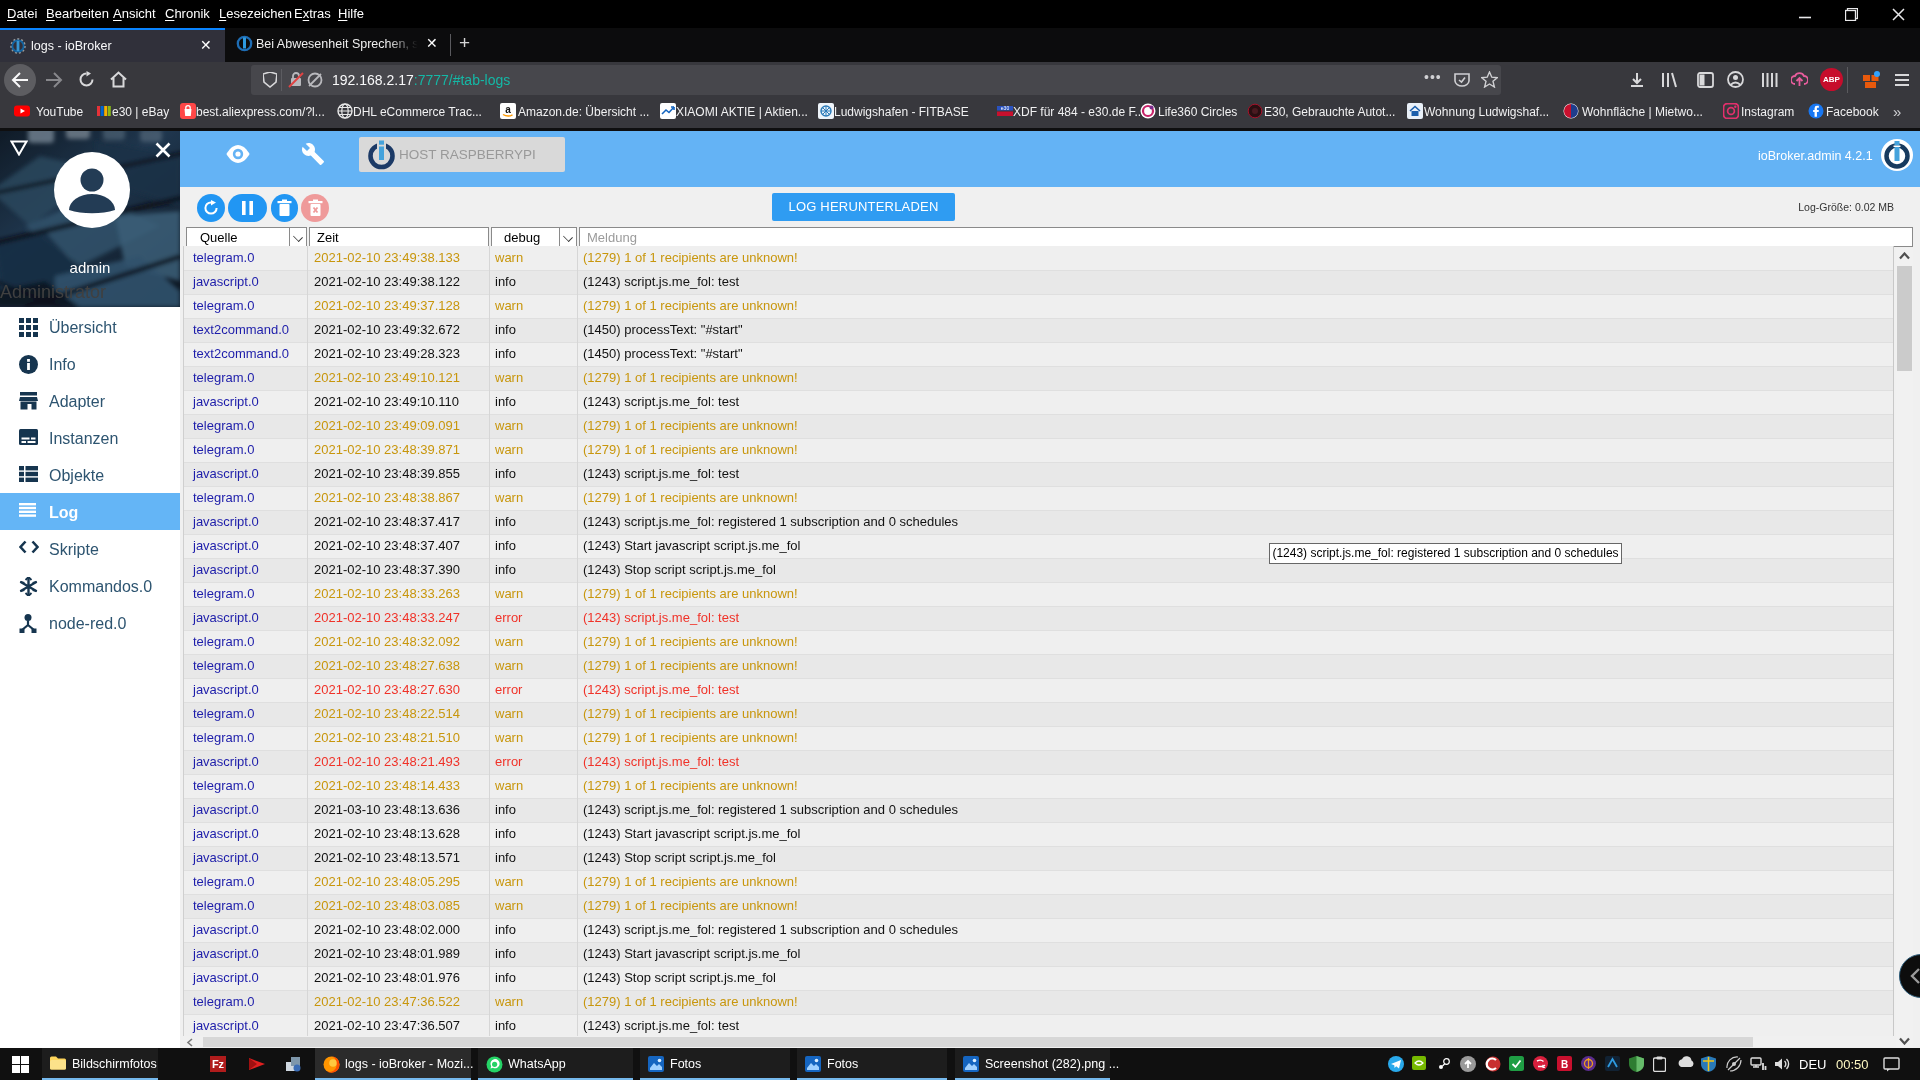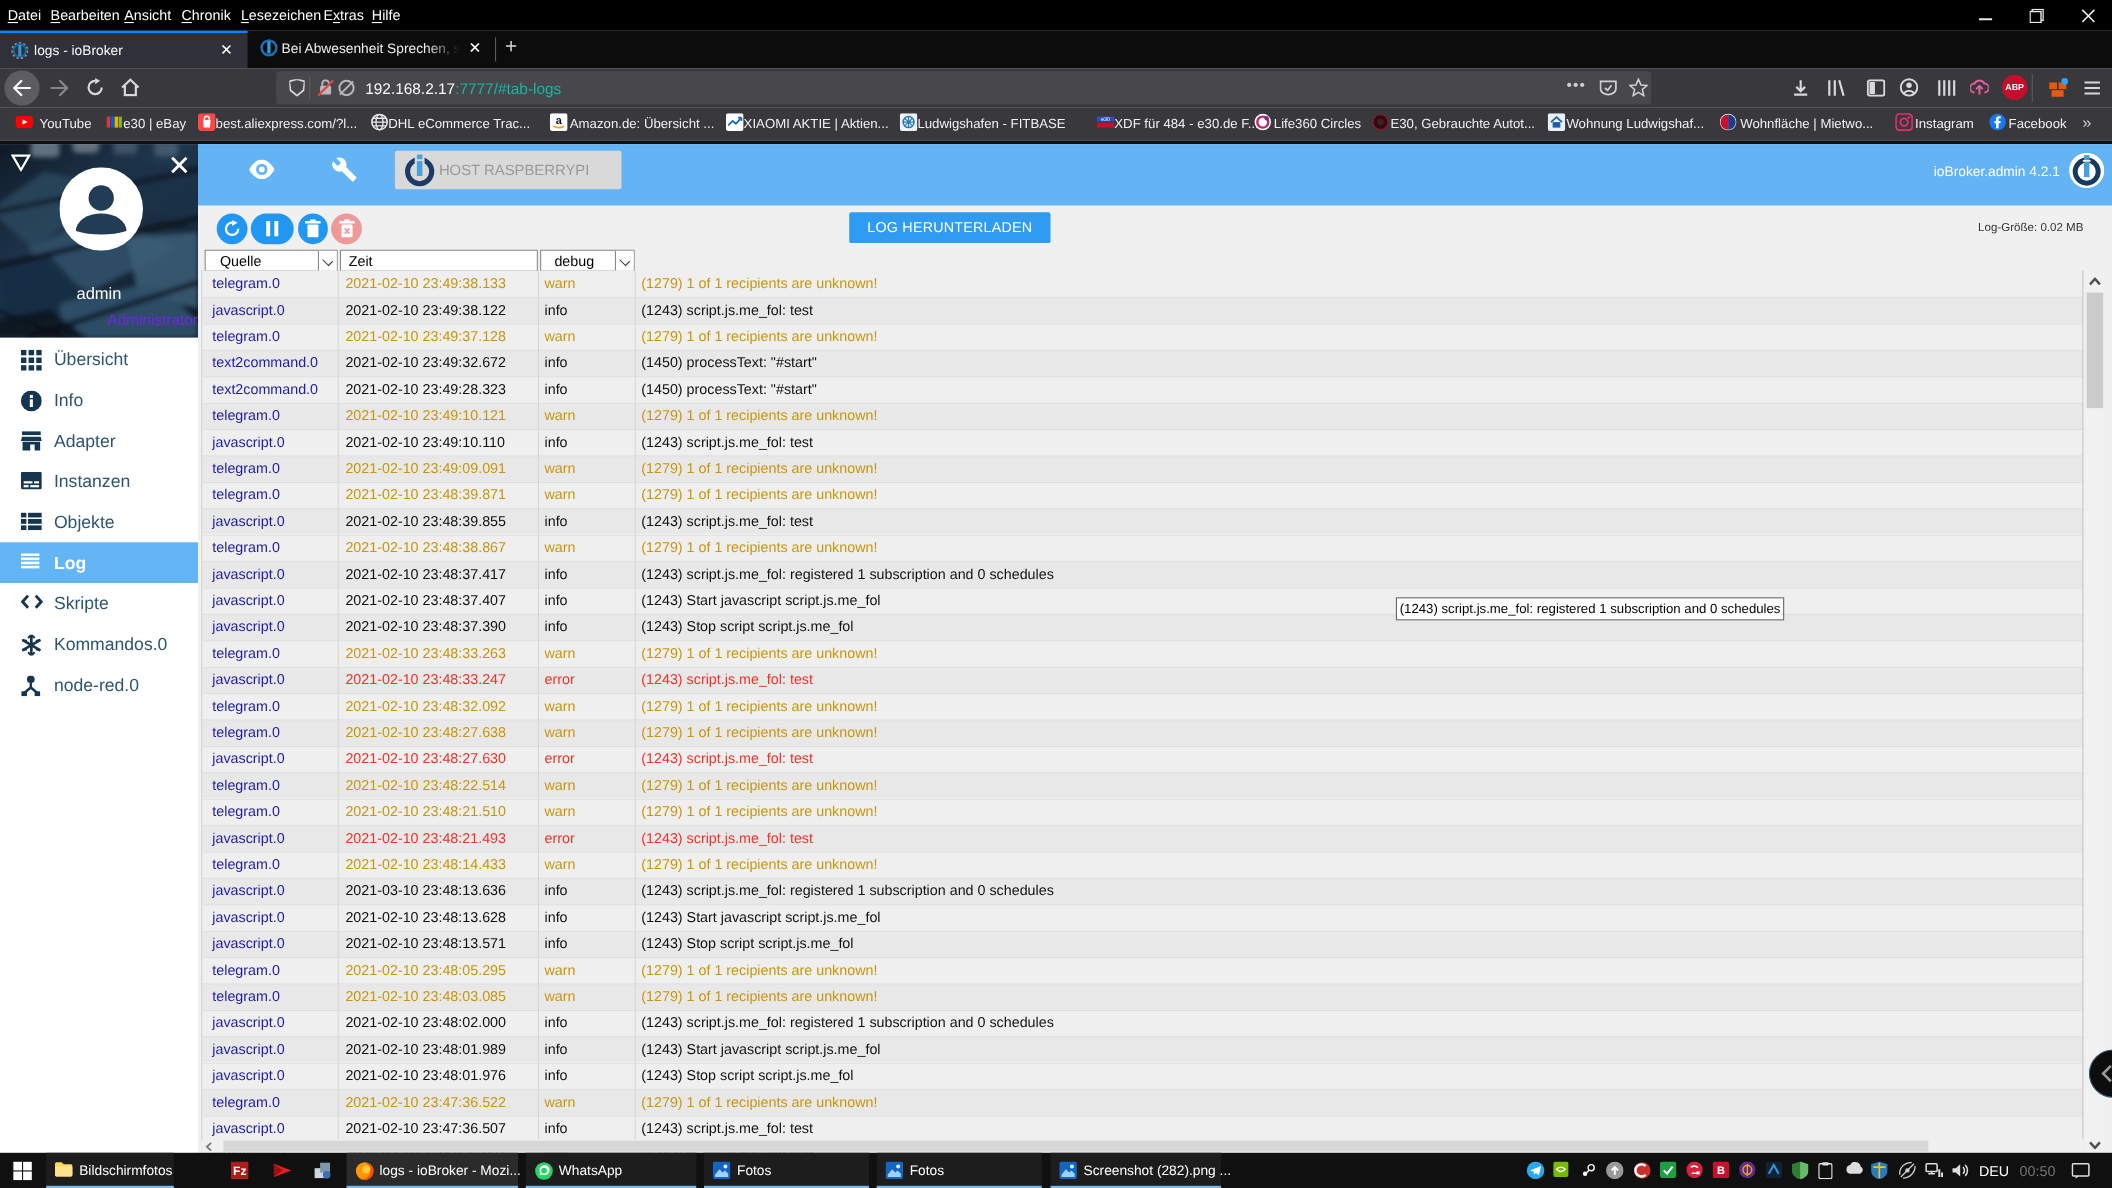--- a/index.html
+++ b/index.html
@@ -346,21 +346,21 @@
 <path-x></path-x>
 <svg style="position:absolute;left:155px;top:11px" width="16" height="16" viewBox="0 0 16 16">
   <path d="M1.5 1.5 L14.5 14.5 M14.5 1.5 L1.5 14.5" stroke="#fff" stroke-width="2.6"></path>
 </svg>
 <svg style="position:absolute;left:54px;top:21px" width="76" height="76" viewBox="0 0 76 76">
   <circle cx="38" cy="38" r="38" fill="#fff"></circle>
   <circle cx="38" cy="28" r="11.5" fill="#233c55"></circle>
   <path d="M15 58 a23 16 0 0 1 46 0 a40 18 0 0 1 -46 0 Z" fill="#233c55"></path>
 </svg>
 <div style="position:absolute;left:0;top:128px;width:180px;text-align:center;color:#fff;font-size:15px">admin</div>
-<div style="position:absolute;left:0;top:151px;width:180px;text-align:right;color:#6d28d9;font-size:14px">Administrator</div>
+<div style="position:absolute;left:0;top:151px;width:180px;text-align:left;color:#404040;font-size:18px">Administrator</div>
 </div>
   <div class="mitem" style="top:177px">
       <svg width="19" height="19" viewBox="0 0 19 19">
         <g fill="#16354f">
           <rect x="0" y="0" width="5" height="5"></rect>
           <rect x="7" y="0" width="5" height="5"></rect>
           <rect x="14" y="0" width="5" height="5"></rect>
           <rect x="0" y="7" width="5" height="5"></rect>
           <rect x="7" y="7" width="5" height="5"></rect>
           <rect x="14" y="7" width="5" height="5"></rect>
@@ -512,20 +512,23 @@
       <span class="txt" style="left:13px">Quelle</span>
       <span class="dd"></span>
     </div>
   <div class="fbox" style="left:129px;width:180px">
       <span class="txt">Zeit</span>
     </div>
   <div class="fbox" style="left:311px;width:86px">
       <span class="txt" style="left:12px">debug</span>
       <span class="dd"></span>
     </div>
+  <div class="fbox" style="left:399px;width:1334px">
+      <span class="txt" style="color:#9b9b9b">Meldung</span>
+    </div>
 </div>
 <div id="tbl">
 <div class="r w">
       <span class="c1">telegram.0</span>
       <span class="c2">2021-02-10 23:49:38.133</span>
       <span class="c3">warn</span>
       <span class="c4">(1279) 1 of 1 recipients are unknown!</span>
     </div>
 <div class="r i">
       <span class="c1">javascript.0</span>
@@ -888,18 +891,18 @@
 <span style="position:absolute;left:1750px;top:9px"><svg width="18" height="14" viewBox="0 0 18 14">
         <rect x="1" y="1" width="10" height="7" rx="1" fill="none" stroke="#ddd" stroke-width="1.4"></rect>
         <path d="M3 10 H9 M6 8 V10" stroke="#ddd" stroke-width="1.4"></path>
         <path d="M13 13 V6 M15.5 13 V9" stroke="#ddd" stroke-width="1.8"></path>
       </svg></span>
 <span style="position:absolute;left:1774px;top:9px"><svg width="18" height="14" viewBox="0 0 18 14">
         <path d="M1 5 H4 L8 1.5 V12.5 L4 9 H1 Z" fill="#ddd"></path>
         <path d="M10.5 4 A4 4 0 0 1 10.5 10 M12.5 2 A7 7 0 0 1 12.5 12" stroke="#ddd" stroke-width="1.4" fill="none"></path>
       </svg></span>
 <span style="position:absolute;left:1799px;top:9px;font-size:13px;color:#fff">DEU</span>
-<span style="position:absolute;left:1836px;top:9px;font-size:13px;color:#737373">00:50</span>
+<span style="position:absolute;left:1836px;top:9px;font-size:13px;color:#fef9c3">00:50</span>
 <span style="position:absolute;left:1883px;top:9px"><svg width="17" height="15" viewBox="0 0 17 15">
         <rect x="1" y="1" width="15" height="11" rx="1" fill="none" stroke="#ddd" stroke-width="1.4"></rect>
         <path d="M4 14.5 L7 12 H4 Z" fill="#ddd"></path>
       </svg></span>
 </div>
 
 </body></html>

